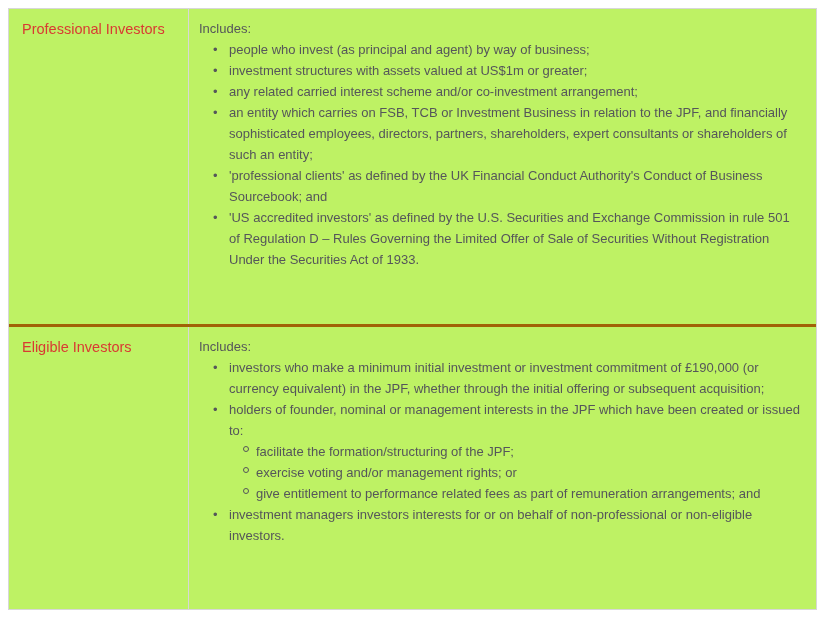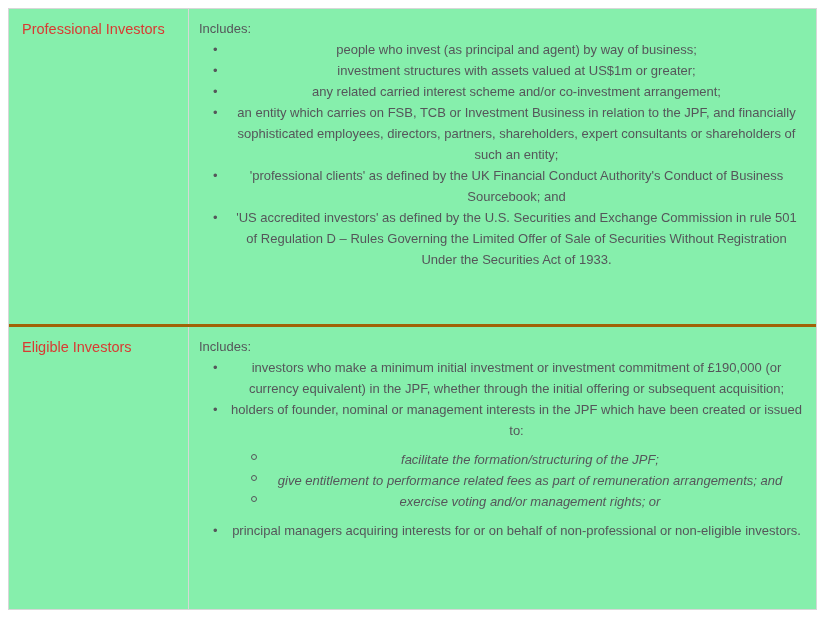--- a/index.html
+++ b/index.html
@@ -10,21 +10,21 @@
     background: #ffffff;
     overflow: hidden;
     font-family: "Liberation Sans", sans-serif;
   }
   .table {
     position: absolute;
     left: 8px;
     top: 8px;
     width: 807px;
     border: 1px solid #d7d7d7;
-    background: #86efac;
+    background: #bef264;
   }
   .row {
     display: grid;
     grid-template-columns: 180px 1fr;
   }
   .row + .row {
     border-top: 3px solid #a16207;
   }
   .row-1 { min-height: 315px; }
   .row-2 { min-height: 282px; }
@@ -39,41 +39,39 @@
     padding: 9px 12px 12px 10px;
     color: #55565a;
     font-size: 13px;
     line-height: 21px;
   }
   .intro { margin: 0 0 0 0; }
   ul.bullets {
     list-style: none;
     margin: 0;
     padding: 0 0 0 12px;
-    text-align: center;
   }
   ul.bullets > li {
     display: flex;
     align-items: flex-start;
     margin: 0;
   }
   .li-body { flex: 1; max-width: 592px; }
   .dot {
     width: 16px;
     flex: 0 0 16px;
     text-align: left;
     padding-left: 2px;
     color: #55565a;
   }
   .dot::before { content: "•"; }
   ul.sub-bullets {
     list-style: none;
-    margin: 8px;
+    margin: 0;
     padding: 0 0 0 13px;
-    font-style: italic;
   }
   ul.sub-bullets > li {
     display: flex;
     align-items: flex-start;
   }
   .ring {
     flex: 0 0 14px;
     width: 14px;
     position: relative;
   }
@@ -144,30 +142,30 @@
           <span class="dot"></span>
           <span class="li-body">
             <span>holders of founder, nominal or management interests in the JPF which have been created or issued to:</span>
             <ul class="sub-bullets">
               <li>
                 <span class="ring"></span>
                 <span class="sub-body">facilitate the formation/structuring of the JPF;</span>
               </li>
               <li>
                 <span class="ring"></span>
-                <span class="sub-body">give entitlement to performance related fees as part of remuneration arrangements; and</span>
+                <span class="sub-body">exercise voting and/or management rights; or</span>
               </li>
               <li>
                 <span class="ring"></span>
-                <span class="sub-body">exercise voting and/or management rights; or</span>
+                <span class="sub-body">give entitlement to performance related fees as part of remuneration arrangements; and</span>
               </li>
             </ul>
           </span>
         </li>
         <li>
           <span class="dot"></span>
-          <span class="li-body">principal managers acquiring interests for or on behalf of non-professional or non-eligible investors.</span>
+          <span class="li-body">investment managers investors interests for or on behalf of non-professional or non-eligible investors.</span>
         </li>
       </ul>
     </div>
   </section>
 
 </div>
 
 </body></html>

